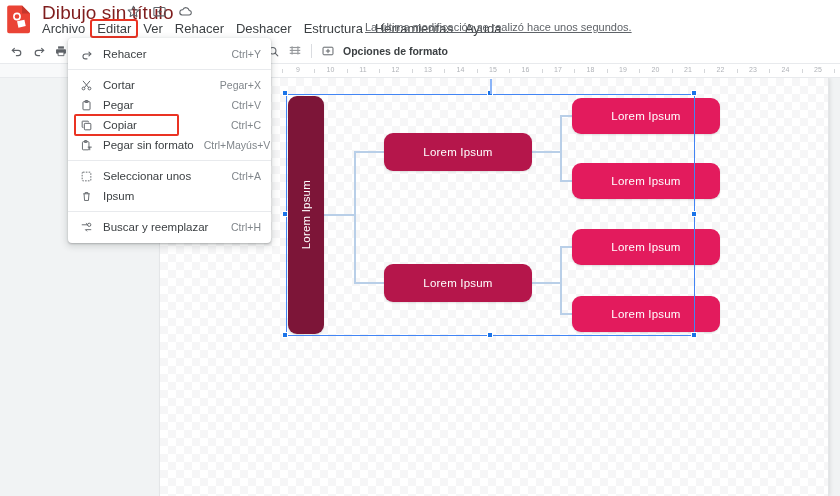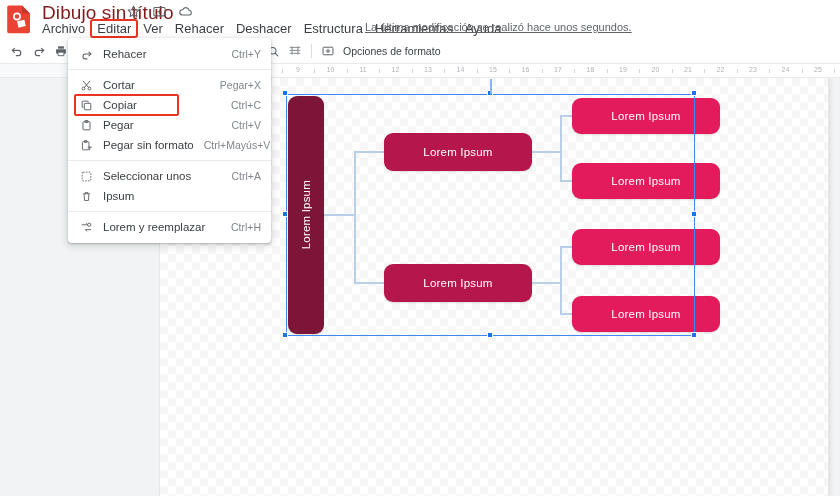--- a/index.html
+++ b/index.html
@@ -32,21 +32,21 @@
   .menu-item.active-outline {
     outline: 2px solid #ea3323; outline-offset:-1px; border-radius:2px;
   }
   .last-edit {
     position:absolute; left:365px; top:21px;
     font-size:11px; color:#5f6368; text-decoration: underline; white-space:nowrap;
   }
 
   
   .toolbar { position:absolute; left:0; top:38px; width:840px; height:26px; background:#fff; border-bottom:1px solid #e8eaed; }
-  .tb-group { position:absolute; top:3px; display:flex; align-items:center; gap:0; }
+  .tb-group { position:absolute; top:3px; display:flex; align-items:center; gap:0;font-weight:bold; }
   .tb-btn { width:22px; height:20px; display:flex; align-items:center; justify-content:center; color:#5f6368; }
   .tb-btn svg { display:block; }
   .tb-sep { width:1px; height:14px; background:#dadce0; margin:0 5px; }
   .tb-label { font-size:10.5px; color:#3c4043; white-space:nowrap; padding-left:4px; }
 
   
   .ruler {
     position:absolute; left:0; top:64px; width:840px; height:14px;
     background:#f8f9fa; border-bottom:1px solid #e8eaed; overflow:hidden;
   }
@@ -346,39 +346,39 @@
         <span class="dd-icon">
           <svg width="13" height="13" viewBox="0 0 24 24" fill="none" stroke="currentColor" stroke-width="1.8">
             <circle cx="6.5" cy="17.5" r="2.6"></circle>
             <circle cx="17.5" cy="17.5" r="2.6"></circle>
             <path d="M8.3 15.6L18 4M15.7 15.6L6 4" stroke-linecap="round"></path>
           </svg>
         </span>
         <span class="dd-label">Cortar</span>
         <span class="dd-shortcut">Pegar+X</span>
       </div>
+      <div class="dd-item">
+        <span class="dd-icon">
+          <svg width="13" height="13" viewBox="0 0 24 24" fill="none" stroke="currentColor" stroke-width="1.8">
+            <rect x="5.5" y="5" width="13" height="15" rx="1.5"></rect>
+            <rect x="9" y="2.8" width="6" height="3.6" rx="1"></rect>
+          </svg>
+        </span>
+        <span class="dd-label">Pegar</span>
+        <span class="dd-shortcut">Ctrl+V</span>
+      </div>
       <div class="dd-item highlight">
         <span class="dd-icon">
           <svg width="13" height="13" viewBox="0 0 24 24" fill="none" stroke="currentColor" stroke-width="1.8">
             <rect x="8" y="8" width="12" height="12" rx="1.5"></rect>
             <path d="M5.5 15.5H4.8A0.8.8 0 0 1 4 14.7V4.8A0.8.8 0 0 1 4.8 4h9.9a.8.8 0 0 1 .8.8v.7" stroke-linecap="round"></path>
           </svg>
         </span>
         <span class="dd-label">Copiar</span>
         <span class="dd-shortcut">Ctrl+C</span>
-      </div>
-      <div class="dd-item">
-        <span class="dd-icon">
-          <svg width="13" height="13" viewBox="0 0 24 24" fill="none" stroke="currentColor" stroke-width="1.8">
-            <rect x="5.5" y="5" width="13" height="15" rx="1.5"></rect>
-            <rect x="9" y="2.8" width="6" height="3.6" rx="1"></rect>
-          </svg>
-        </span>
-        <span class="dd-label">Pegar</span>
-        <span class="dd-shortcut">Ctrl+V</span>
       </div>
       <div class="dd-item">
         <span class="dd-icon">
           <svg width="13" height="13" viewBox="0 0 24 24" fill="none" stroke="currentColor" stroke-width="1.7">
             <rect x="4.5" y="5" width="12" height="15" rx="1.5"></rect>
             <rect x="8" y="2.8" width="5" height="3.6" rx="1"></rect>
             <path d="M15 15h6M18 15v5" stroke-linecap="round"></path>
           </svg>
         </span>
         <span class="dd-label">Pegar sin formato</span>
@@ -404,18 +404,18 @@
         <span class="dd-shortcut"></span>
       </div>
       <div class="dd-sep"></div>
       <div class="dd-item">
         <span class="dd-icon">
           <svg width="13" height="13" viewBox="0 0 24 24" fill="none" stroke="currentColor" stroke-width="1.7">
             <path d="M4 7h10l-2.5-2.5M20 16H10l2.5 2.5" stroke-linecap="round" stroke-linejoin="round"></path>
             <circle cx="17" cy="7" r="3"></circle>
           </svg>
         </span>
-        <span class="dd-label">Lorem y reemplazar</span>
+        <span class="dd-label">Buscar y reemplazar</span>
         <span class="dd-shortcut">Ctrl+H</span>
       </div>
     </div>
 
 </div>
 
 </body></html>

